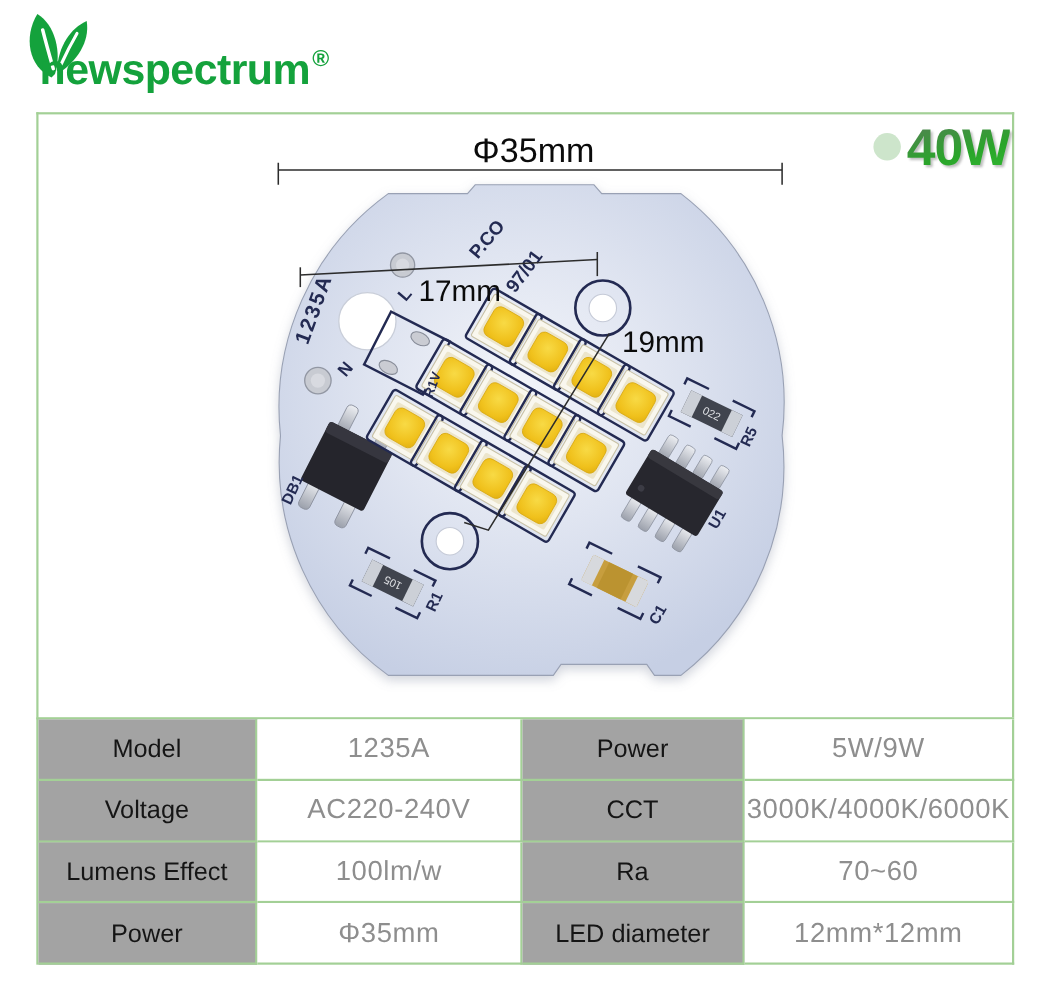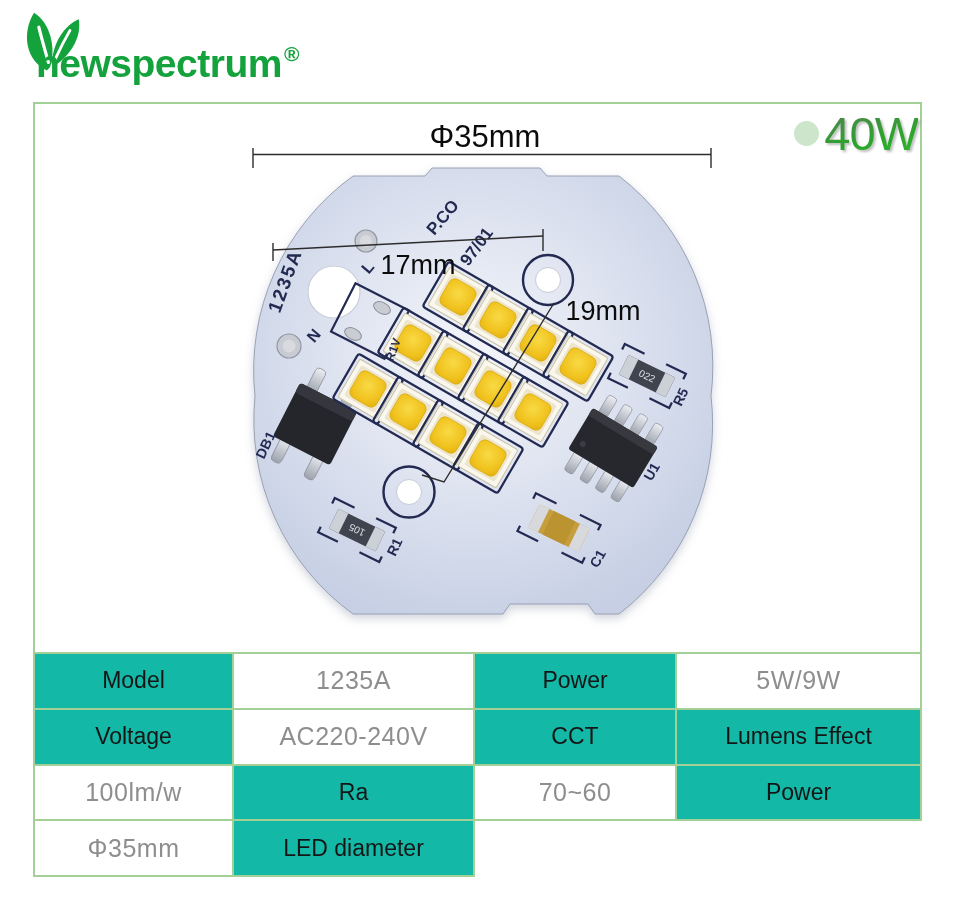--- a/index.html
+++ b/index.html
@@ -14,34 +14,34 @@
   .reg{font-size:21px;font-weight:bold;position:relative;top:-16px;margin-left:2px;}
 
   
   .panel{position:absolute;left:33px;top:102px;width:889px;height:550px;
          border:2px solid #a3d096;border-bottom:none;box-sizing:border-box;}
   .figure-svg{position:absolute;left:0;top:0;width:885px;height:546px;}
 
   
   .badge{position:absolute;top:106px;right:42px;display:flex;align-items:center;gap:5px;z-index:5;}
   .dot{width:25px;height:25px;border-radius:50%;background:#cde5cb;}
-  .watt{font-size:47px;font-weight:normal;letter-spacing:-1px;
+  .watt{font-size:47px;font-weight:bold;letter-spacing:-1px;
         background:linear-gradient(165deg,#567f57 5%,#2aa52a 60%,#33bb33 100%);
         -webkit-background-clip:text;background-clip:text;color:transparent;
         filter:drop-shadow(2px 2px 1px rgba(110,110,110,0.45));}
 
   
   .spec{position:absolute;left:33px;top:652px;width:889px;box-sizing:border-box;
         display:grid;grid-template-columns:199px 241px 202px 245px;
         grid-auto-rows:55.75px;
         border-top:2px solid #a3d096;border-left:2px solid #a3d096;}
   .cell{border-right:2px solid #a3d096;border-bottom:2px solid #a3d096;
         box-sizing:border-box;display:flex;align-items:center;justify-content:center;
         white-space:nowrap;}
-  .lab{background:#14b8a6;font-size:23px;color:#151515;}
+  .lab{background:#a3a3a3;font-size:23px;color:#151515;}
   .val{background:#ffffff;font-size:25px;color:#8e8e8e;letter-spacing:0.5px;}
 
   svg text{font-family:"Liberation Sans",sans-serif;}
   .silk{fill:#232a52;font-weight:bold;}
   .dim{fill:#0b0b0b;}
 </style>
 </head>
 <body>
 
 <div class="logo">
@@ -218,22 +218,24 @@
 
 <div class="spec">
   <div class="cell lab">Model</div>
   <div class="cell val">1235A</div>
   <div class="cell lab">Power</div>
   <div class="cell val">5W/9W</div>
 
   <div class="cell lab">Voltage</div>
   <div class="cell val">AC220-240V</div>
   <div class="cell lab">CCT</div>
+  <div class="cell val">3000K/4000K/6000K</div>
 
   <div class="cell lab">Lumens Effect</div>
   <div class="cell val">100lm/w</div>
   <div class="cell lab">Ra</div>
   <div class="cell val">70~60</div>
 
   <div class="cell lab">Power</div>
   <div class="cell val">Φ35mm</div>
   <div class="cell lab">LED diameter</div>
+  <div class="cell val">12mm*12mm</div>
 </div>
 
 </body></html>

